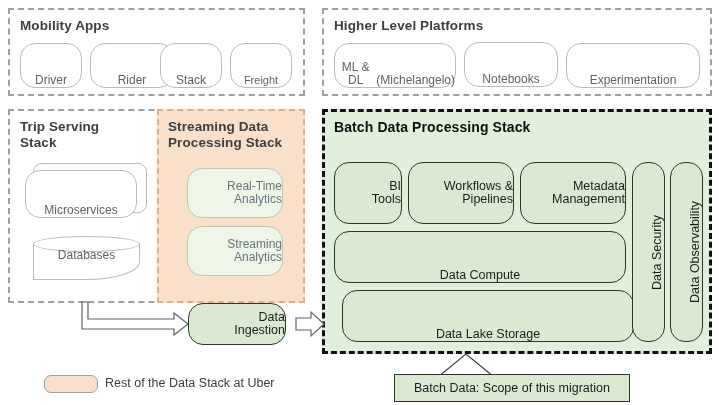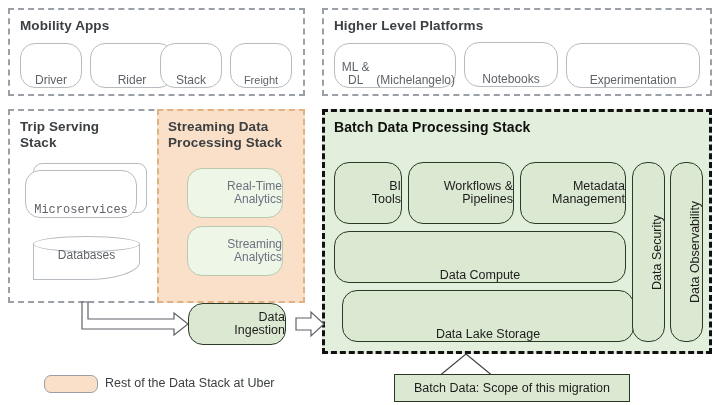--- a/index.html
+++ b/index.html
@@ -105,21 +105,21 @@
 
 <div class="panel orange" style="left:157px;top:109px;width:148px;height:194px;"></div>
 
 <div class="panel-title" style="left:20px;top:119px;">Trip Serving</div>
 <div class="panel-title" style="left:20px;top:135px;">Stack</div>
 
 <div class="panel-title" style="left:168px;top:119px;">Streaming Data</div>
 <div class="panel-title" style="left:168px;top:135px;">Processing Stack</div>
 
 <div class="stack-back" style="left:33px;top:163px;width:112px;height:48px;"></div>
-<div class="box white" style="left:25px;top:170px;width:112px;height:48px;font-family:Liberation Mono, monospace;">
+<div class="box white" style="left:25px;top:170px;width:112px;height:48px;">
   <span>Microservices</span>
 </div>
 
 <div class="cyl" style="left:33px;top:236px;width:107px;height:44px;">
   <div class="body"></div>
   <div class="top"></div>
   <div class="lbl">Databases</div>
 </div>
 
 <div class="box greenlite" style="left:187px;top:168px;width:96px;height:50px;flex-direction:column;padding-left:14px;">

